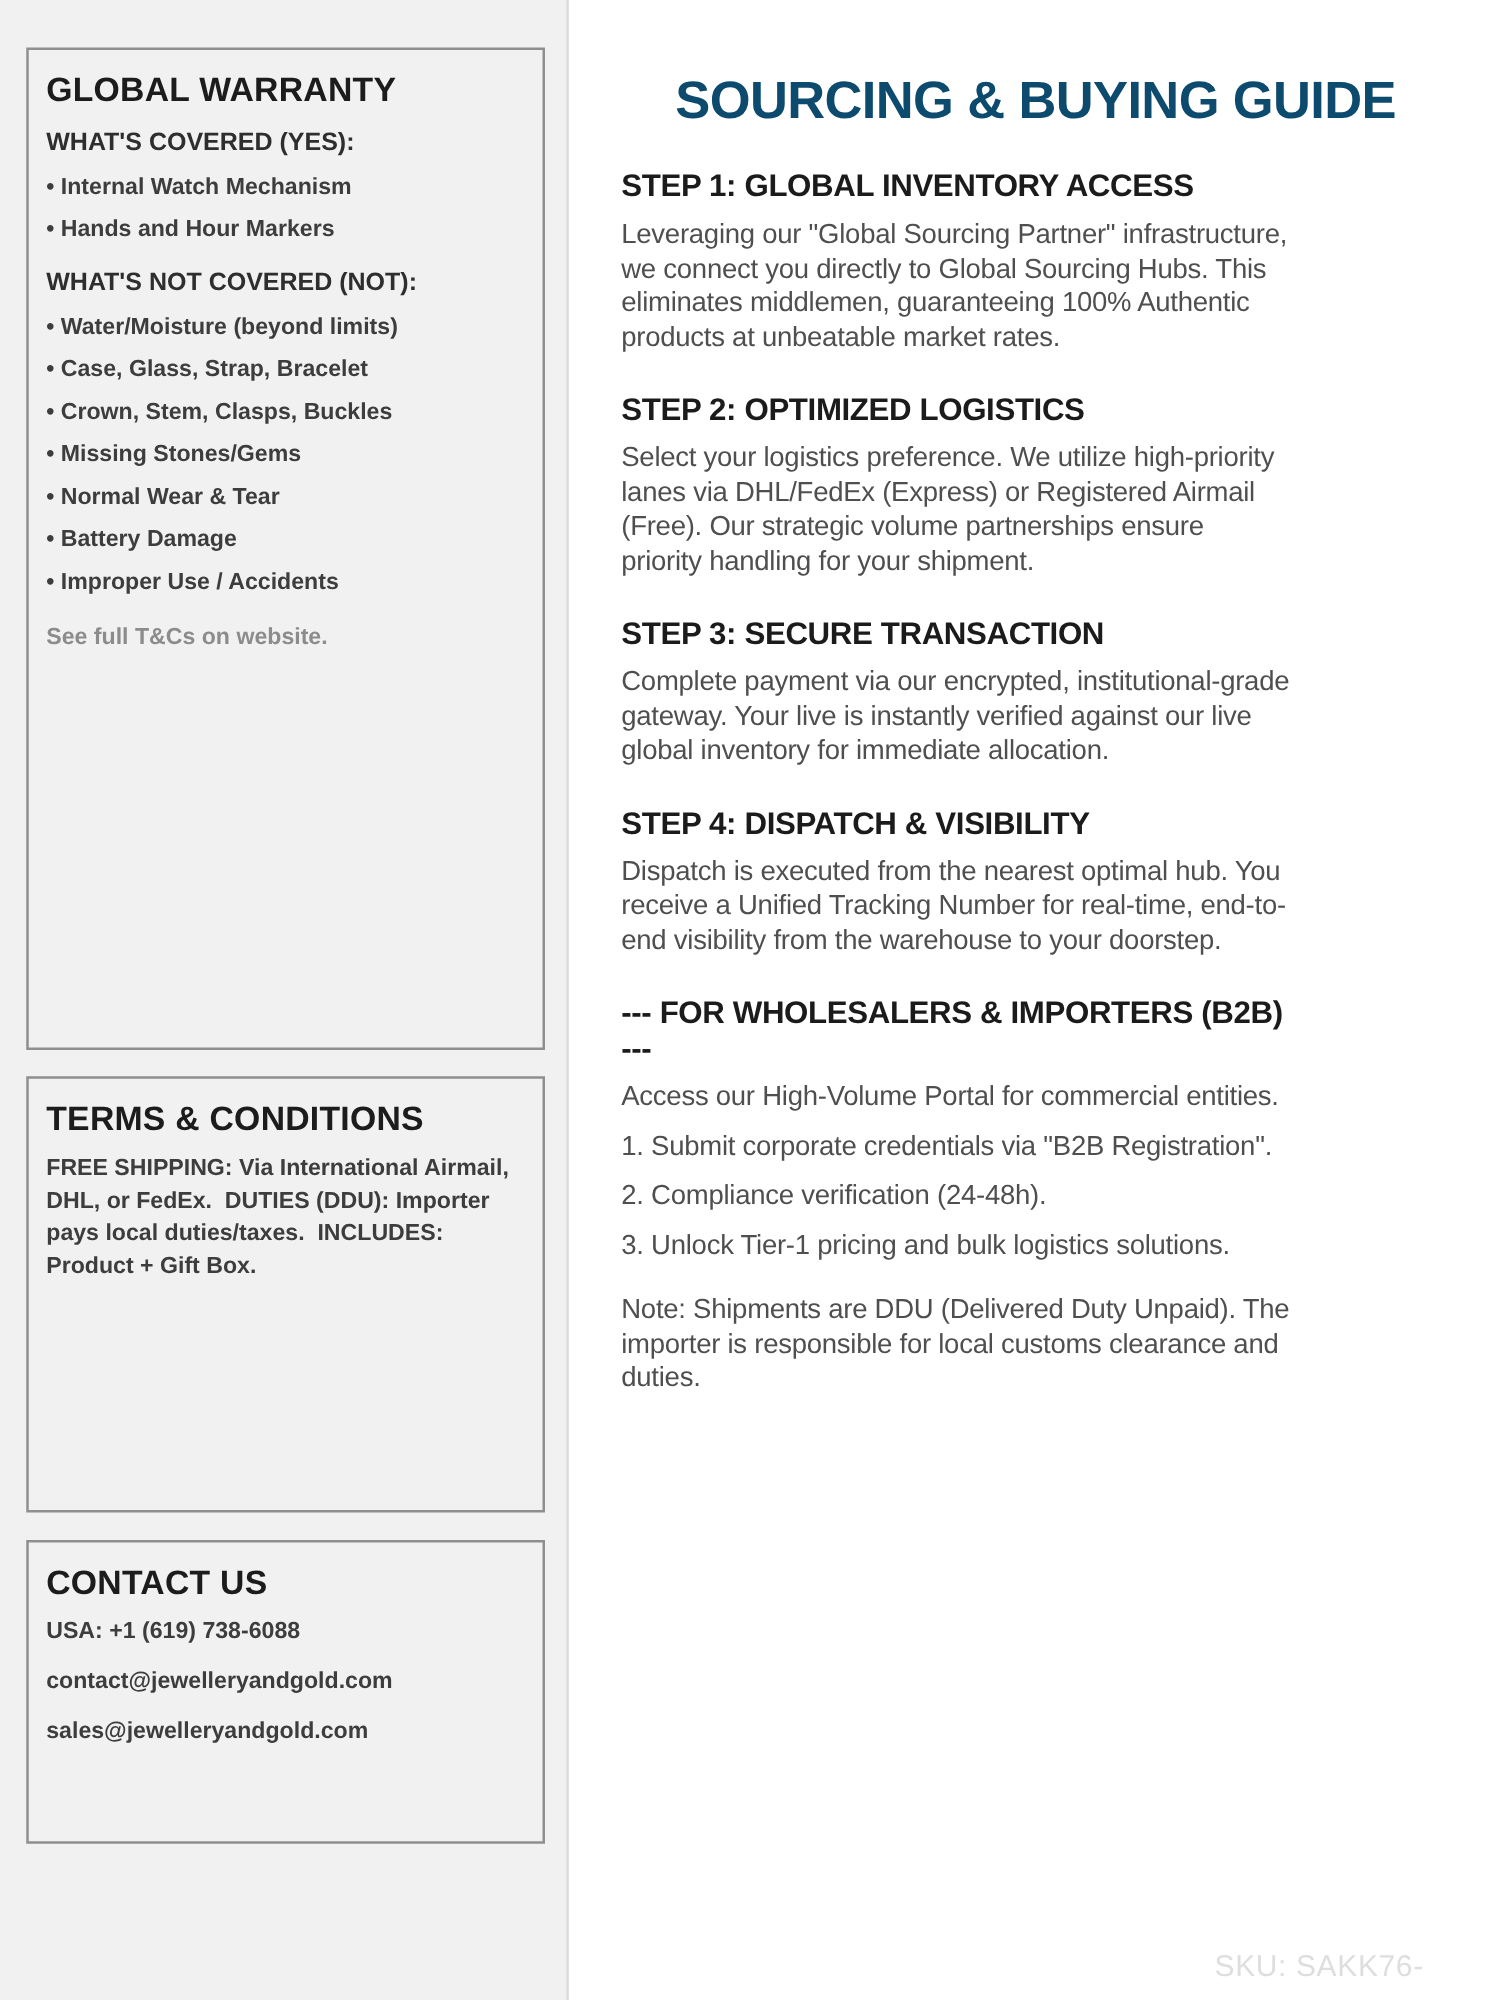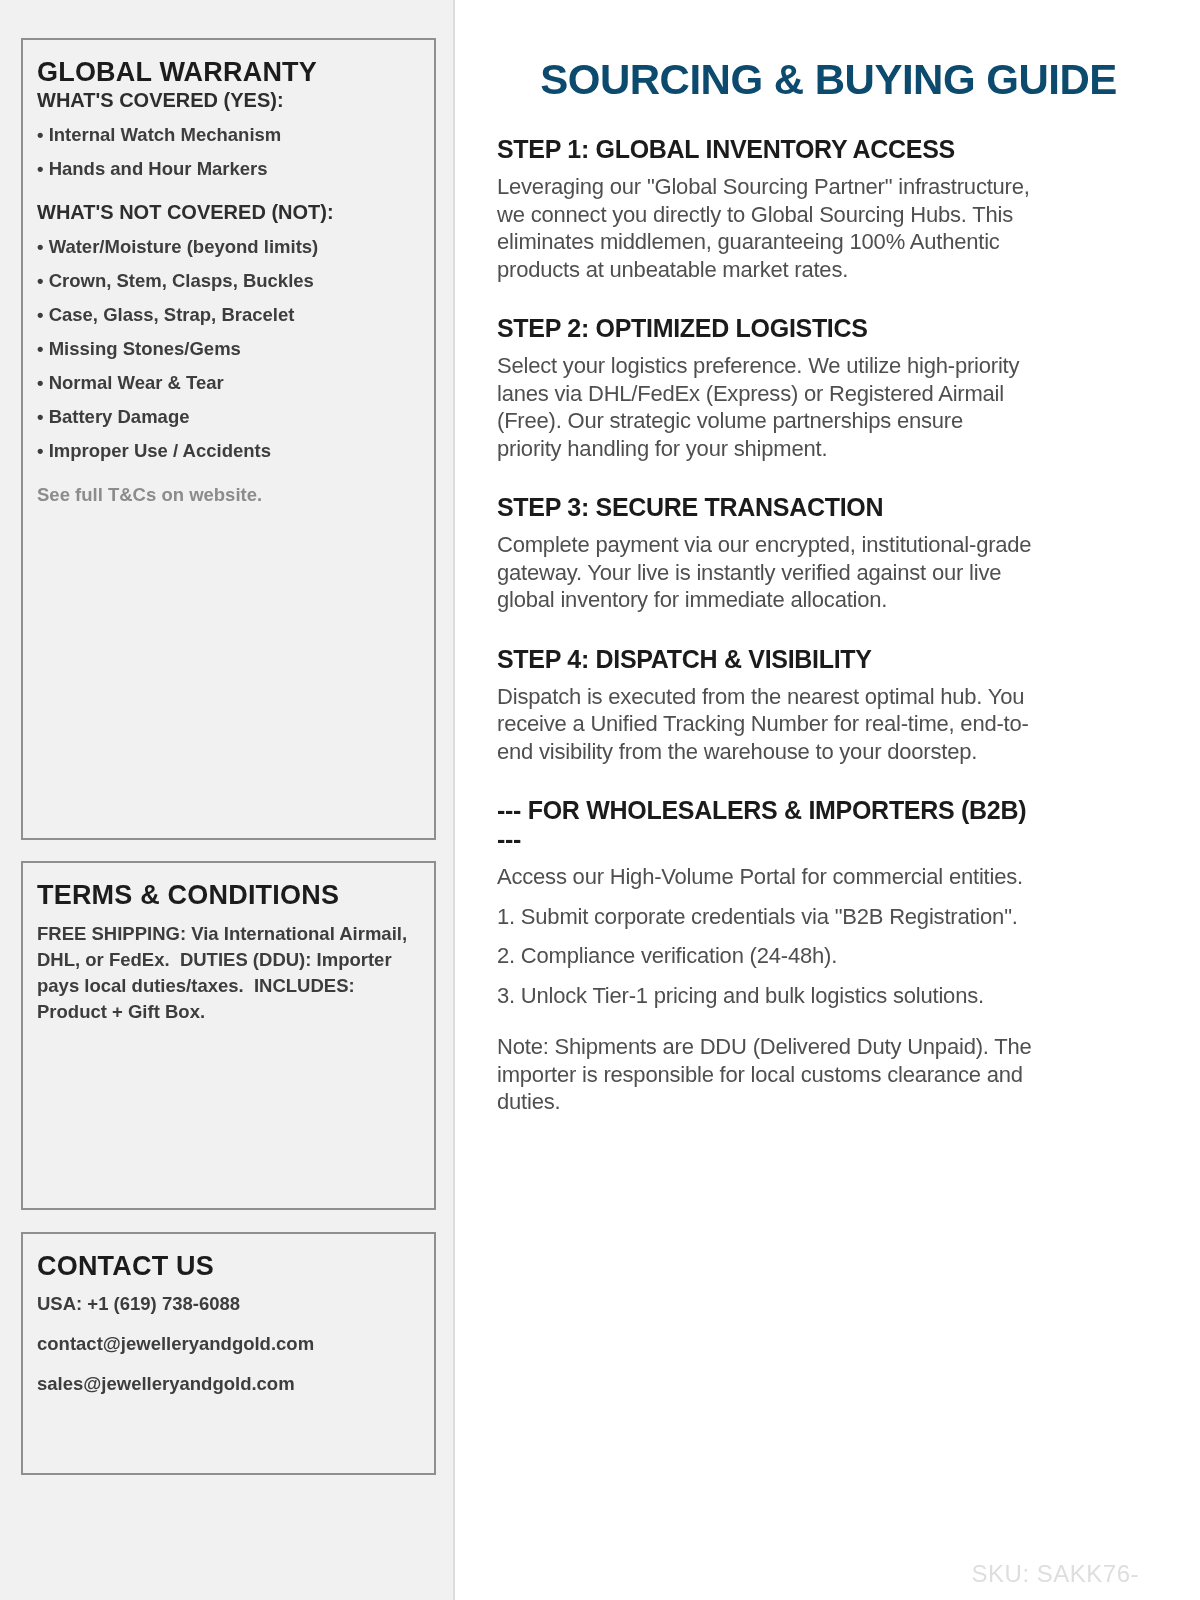--- a/index.html
+++ b/index.html
@@ -27,21 +27,21 @@
   }
   .panel-warranty { top:38px;  height:802px; }
   .panel-terms    { top:861px; height:349px; }
   .panel-contact  { top:1232px;height:243px; }
   .panel h2 {
     font-size:27px; font-weight:bold; color:#1c1c1c;
     letter-spacing:0.2px; line-height:32px;
   }
   .sub-h {
     font-size:20px; font-weight:bold; color:#2e2e2e;
-    margin-top:0; line-height:24px;
+    margin-top:14px; line-height:24px;
   }
   .sub-h.gap { margin-top:20px; }
   ul.blist { list-style:none; margin-top:12px; }
   ul.blist li {
     font-size:18.5px; font-weight:bold; color:#3d3d3d;
     line-height:22px; margin-bottom:12px;
   }
   ul.blist li::before { content:"• "; }
   .footnote {
     margin-top:22px; font-size:18.5px; font-weight:bold;
@@ -91,22 +91,22 @@
   <div class="panel panel-warranty">
     <h2>GLOBAL WARRANTY</h2>
     <div class="sub-h">WHAT'S COVERED (YES):</div>
     <ul class="blist">
       <li>Internal Watch Mechanism</li>
       <li>Hands and Hour Markers</li>
     </ul>
     <div class="sub-h gap">WHAT'S NOT COVERED (NOT):</div>
     <ul class="blist">
       <li>Water/Moisture (beyond limits)</li>
+      <li>Case, Glass, Strap, Bracelet</li>
       <li>Crown, Stem, Clasps, Buckles</li>
-      <li>Case, Glass, Strap, Bracelet</li>
       <li>Missing Stones/Gems</li>
       <li>Normal Wear &amp; Tear</li>
       <li>Battery Damage</li>
       <li>Improper Use / Accidents</li>
     </ul>
     <div class="footnote">See full T&amp;Cs on website.</div>
   </div>
 
   <div class="panel panel-terms">
     <h2>TERMS &amp; CONDITIONS</h2>

